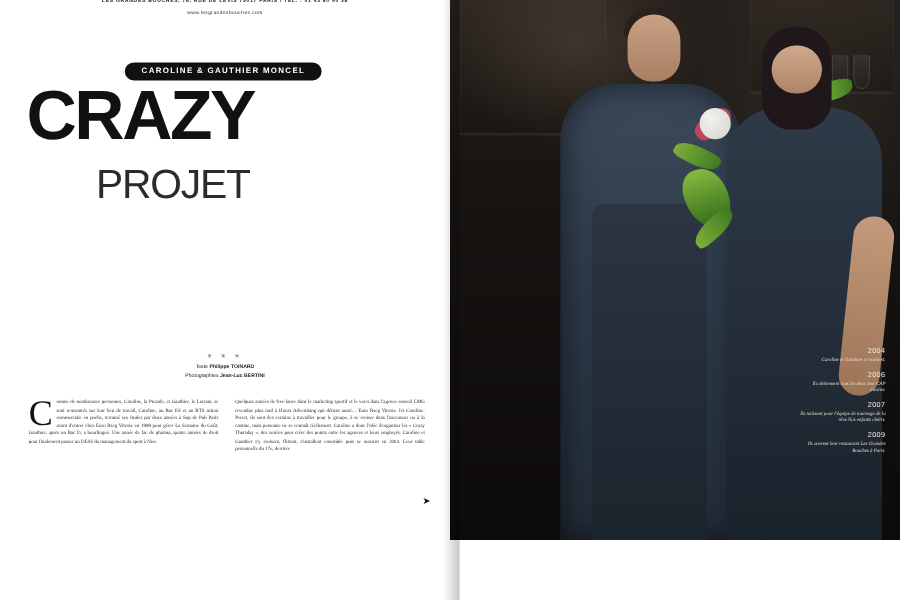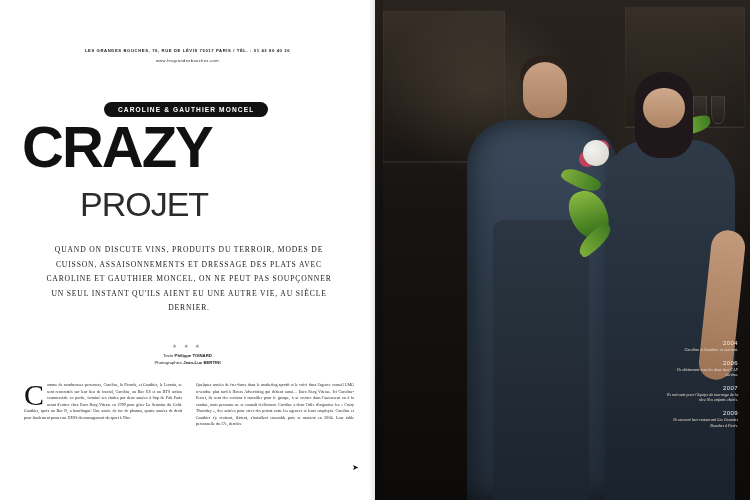--- a/index.html
+++ b/index.html
@@ -11,20 +11,21 @@
     height: 500px;
     overflow: hidden;
     background: #ffffff;
     font-family: "Liberation Serif", serif;
   }
   .spread {
     position: relative;
     width: 750px;
     height: 400px;
     display: flex;
+    align-items: center;
   }
   
   .page-left {
     position: relative;
     width: 375px;
     height: 500px;
     background: #ffffff;
     box-sizing: border-box;
   }
   .masthead {
@@ -354,21 +355,20 @@
     <div class="masthead">
       <div class="addr">LES GRANDES BOUCHES, 76, RUE DE LÈVIS 75017 PARIS / TÉL. : 01 43 80 40 36</div>
       <div class="site">www.lesgrandesbouches.com</div>
     </div>
 
     <div class="namebar">CAROLINE &amp; GAUTHIER MONCEL</div>
 
     <div class="title-crazy">CRAZY</div>
     <div class="title-projet">PROJET</div>
 
-    <div class="deck">Quand on discute vins, produits du terroir, modes de cuisson, assaisonnements et dressage des plats avec Caroline et Gauthier Moncel, on ne peut pas soupçonner un seul instant qu'ils aient eu une autre vie, au siècle dernier.</div>
 
     <div class="dots">✳ ✳ ✳</div>
 
     <div class="credits">
       <div>
         <span>Texte</span>
         <b>Philippe TOINARD</b>
       </div>
       <div>
         <span>Photographies</span>

